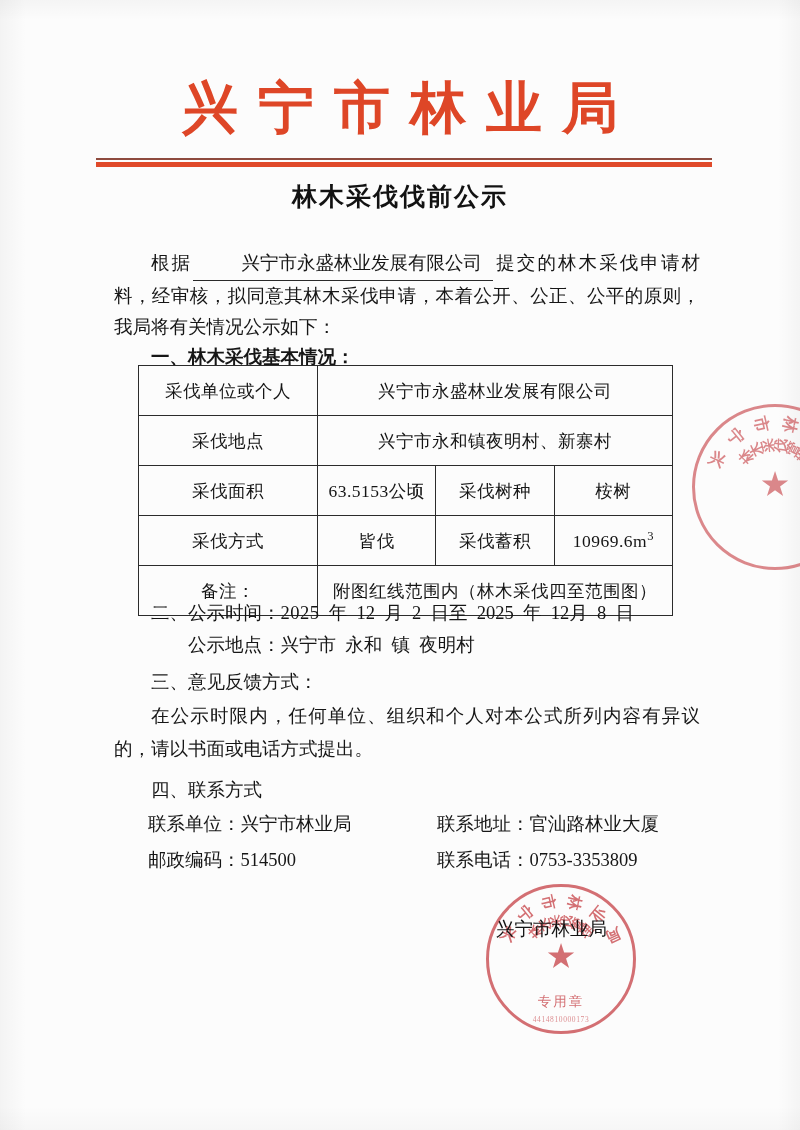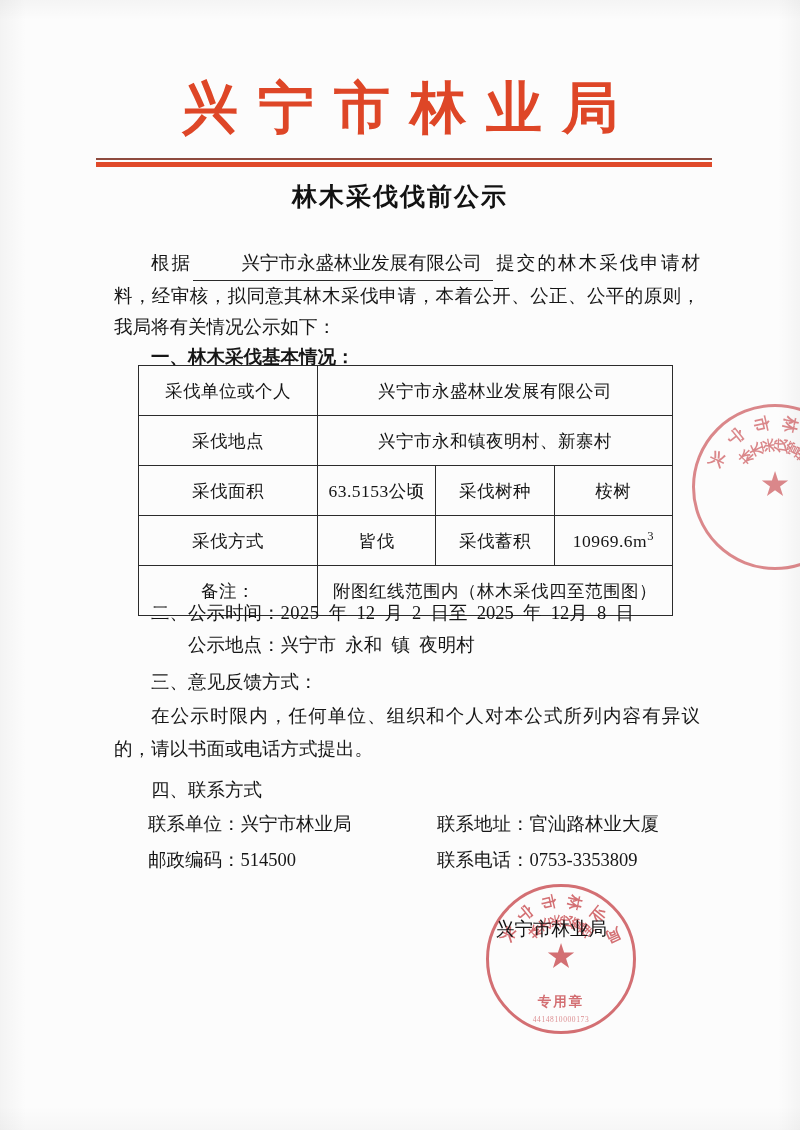--- a/index.html
+++ b/index.html
@@ -247,21 +247,21 @@
     position: absolute;
     transform: translate(-50%, -50%);
   }
   .seal-bottom-text {
     position: absolute;
     left: 0;
     right: 0;
     bottom: 20px;
     text-align: center;
     font-size: 13.5px;
-    font-weight: 700;
+    font-weight: 400;
     letter-spacing: 2px;
   }
   .seal-code {
     position: absolute;
     left: 0;
     right: 0;
     bottom: 7px;
     text-align: center;
     font-size: 7.5px;
     letter-spacing: .6px;

